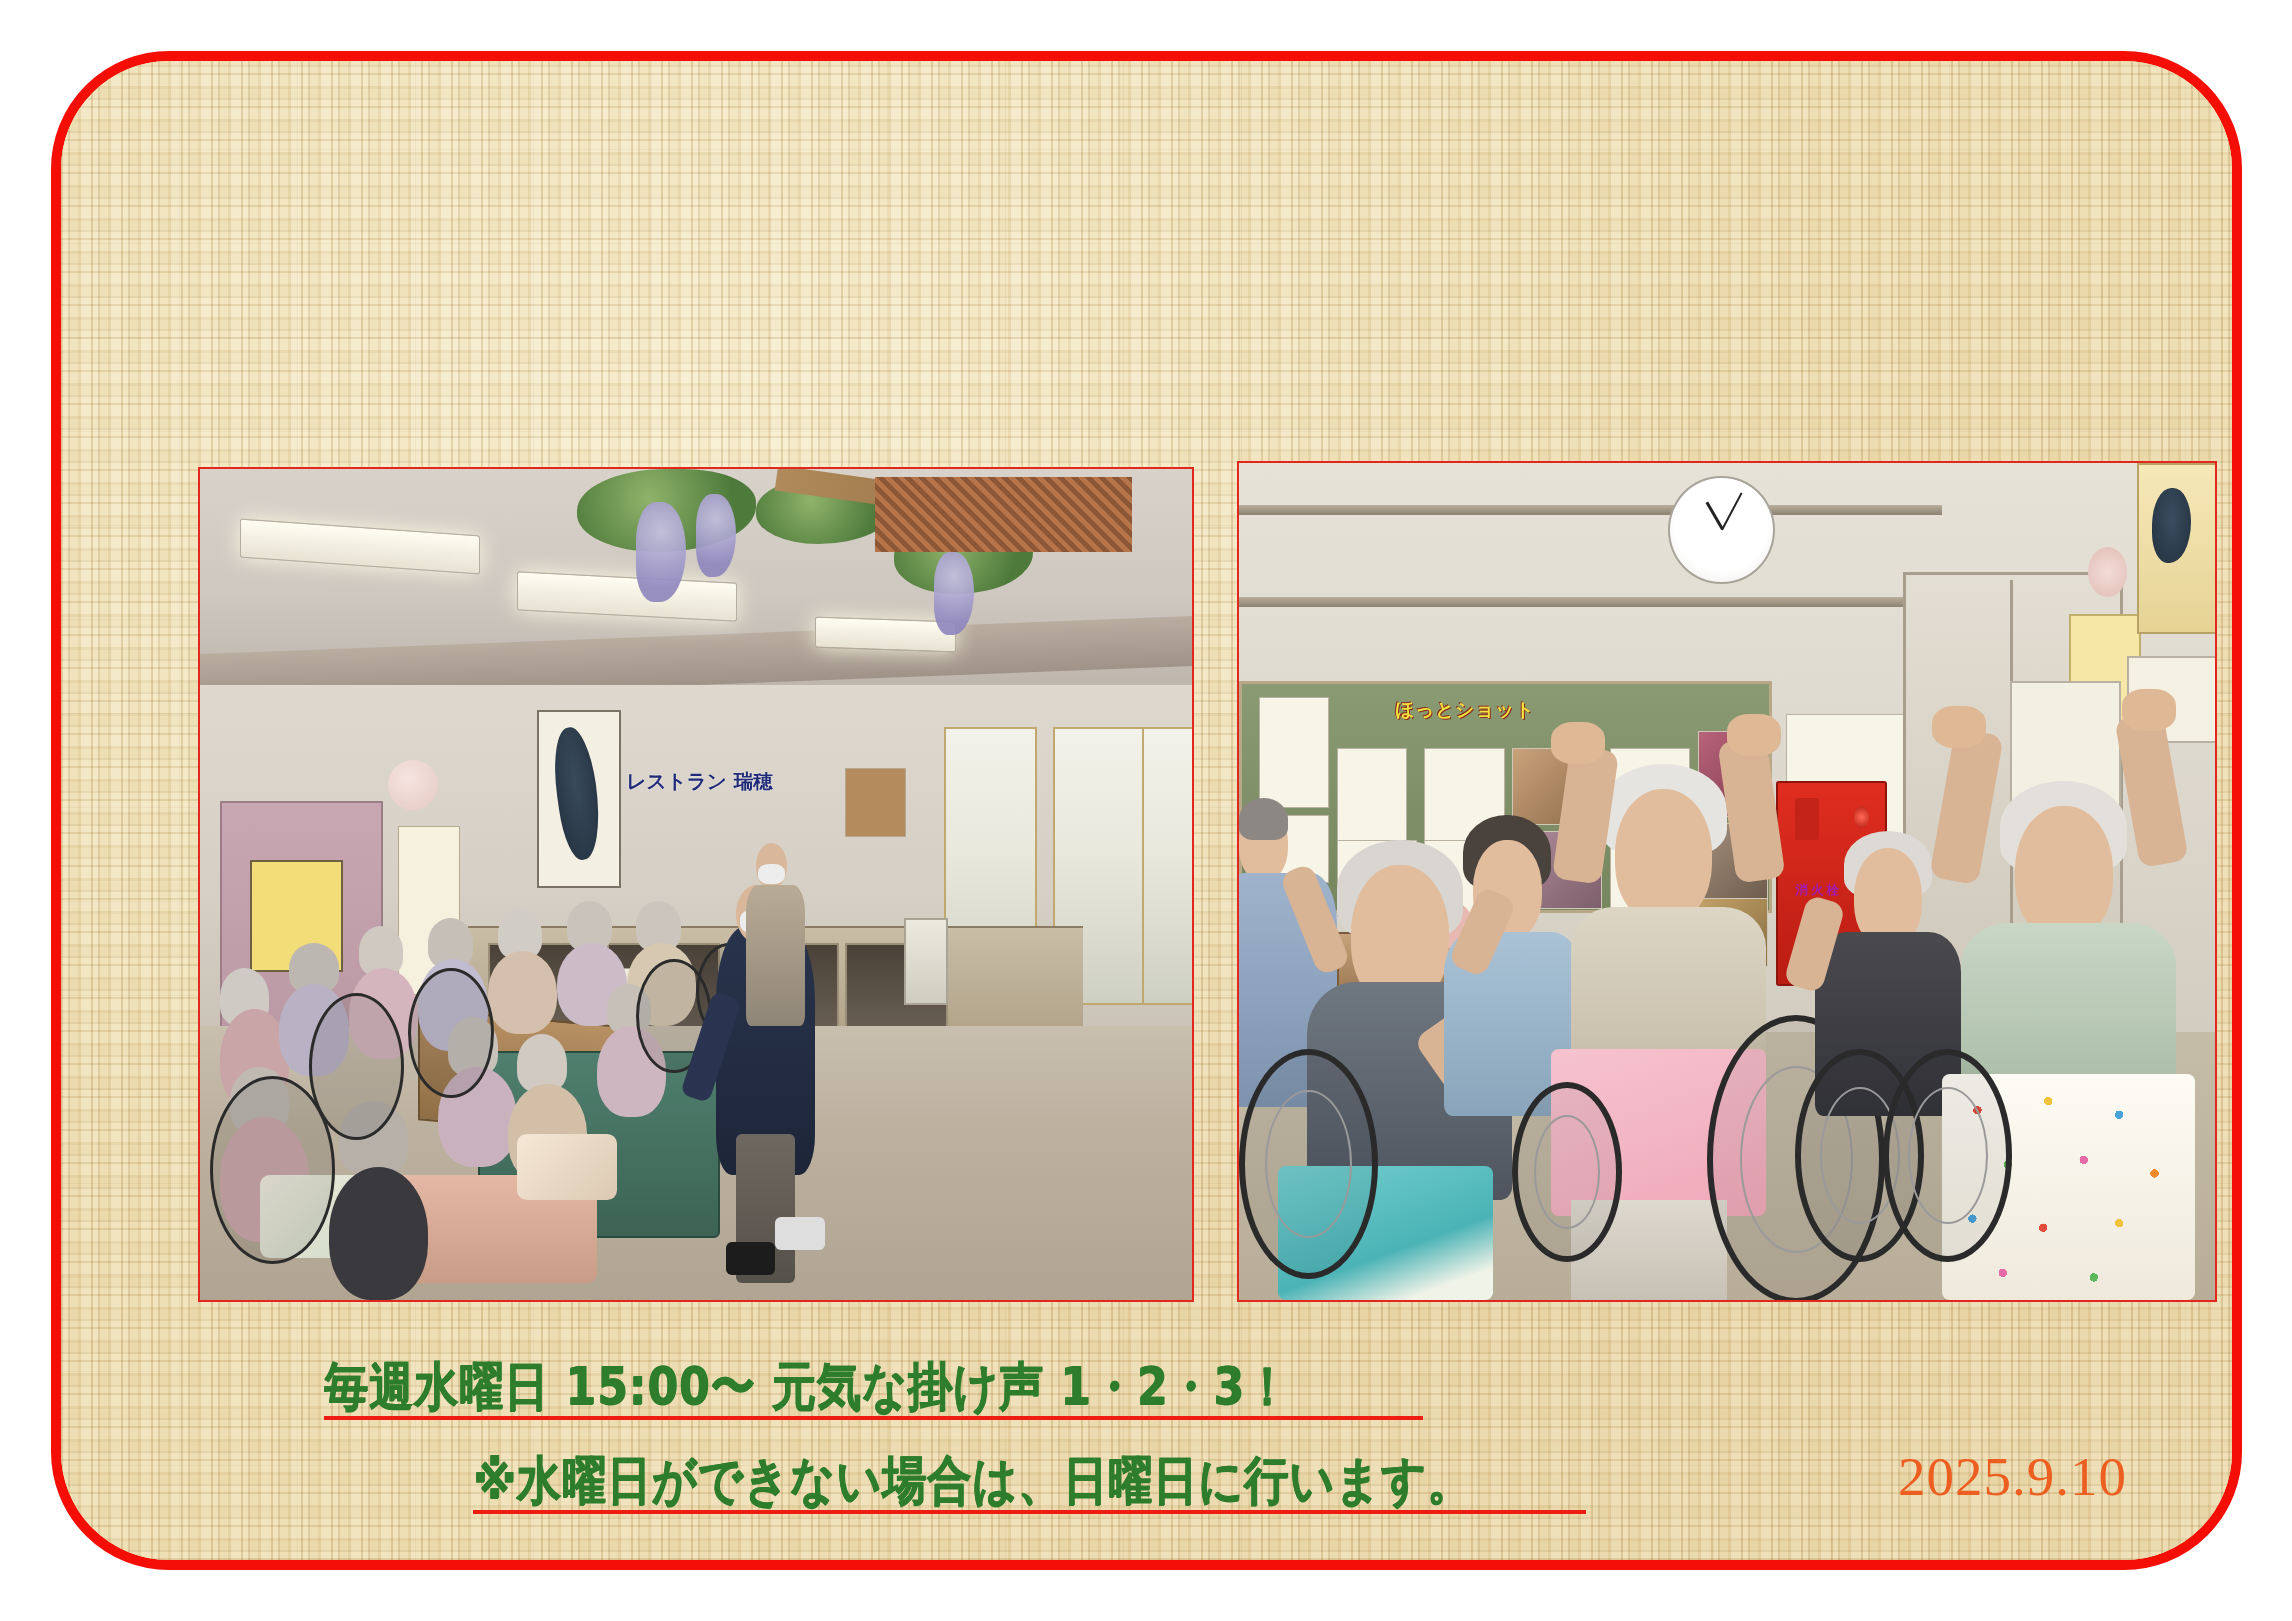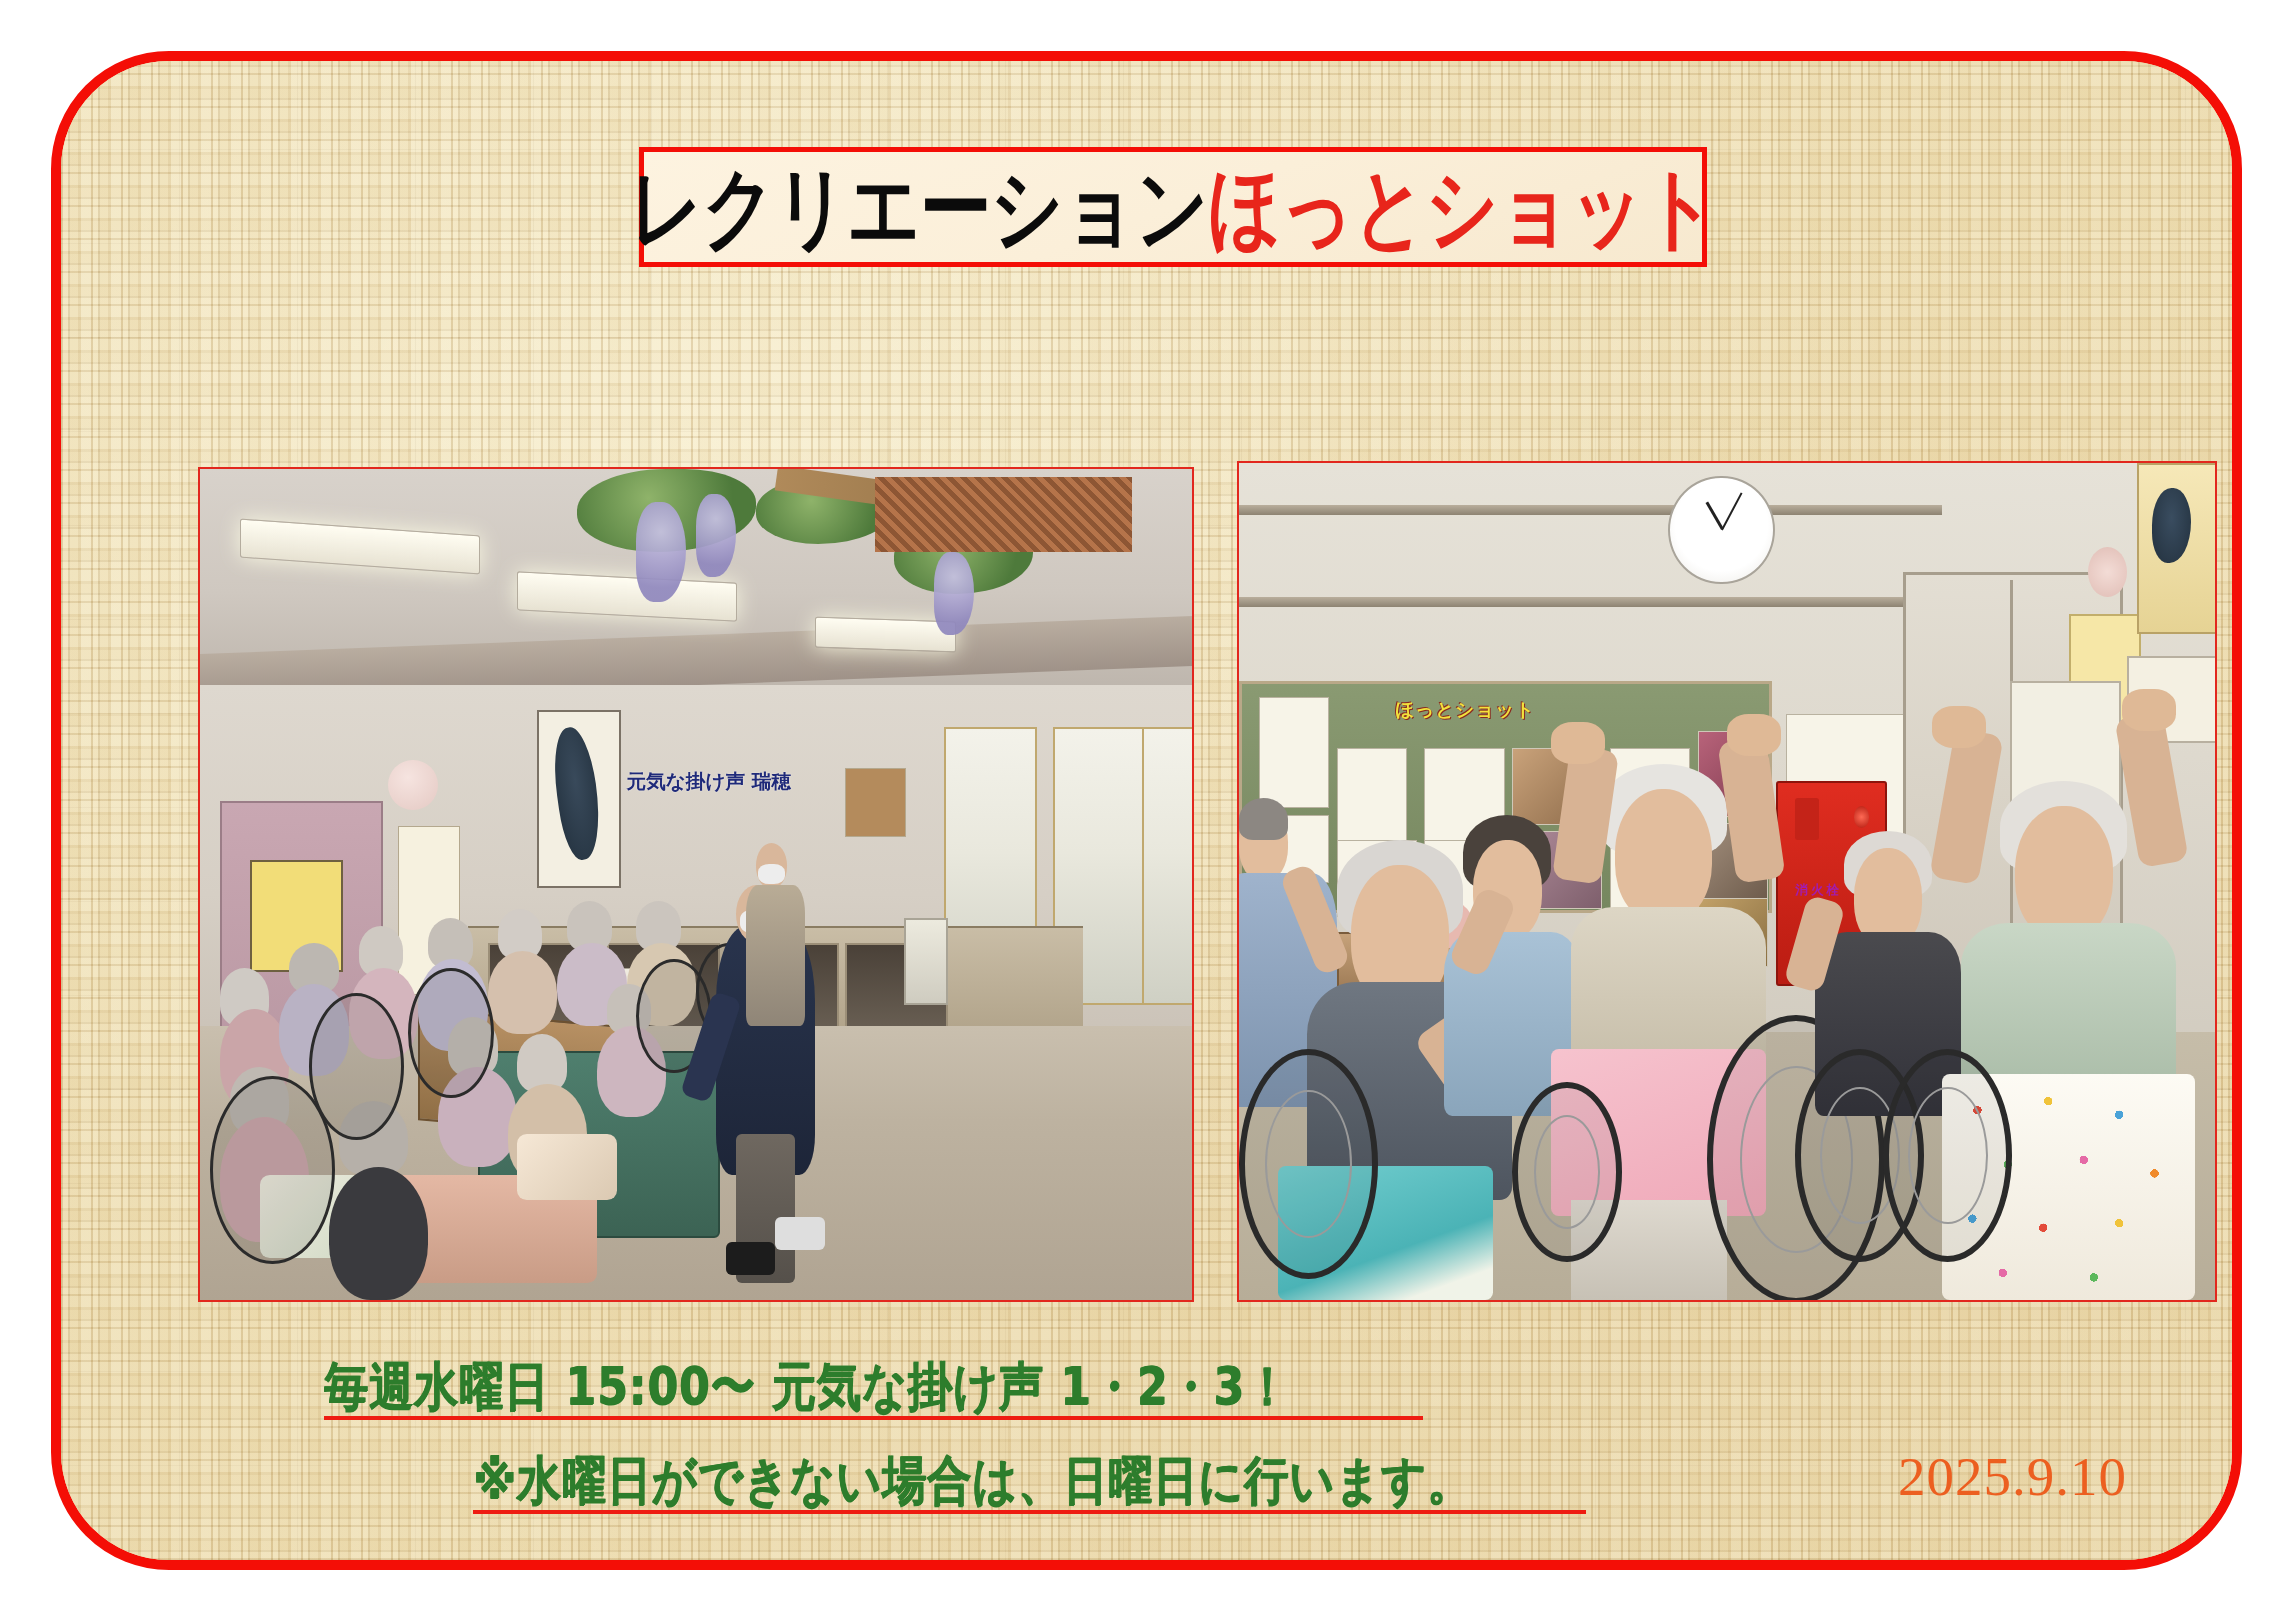--- a/index.html
+++ b/index.html
@@ -332,25 +332,20 @@
     letter-spacing: 1px;
     white-space: nowrap;
   }
 </style>
 </head>
 <body>
 
 <div id="poster">
   <div id="paper-texture"></div>
 
-  <div id="title-box">
-    <div id="title-text">
-      <span class="t-black">レクリエーション</span><span class="t-red">ほっとショット</span>
-    </div>
-  </div>
 
   <div class="photo" id="photo-left">
     <div class="photo-inner">
       <div class="lp-ceiling"></div>
       <div class="lp-beam"></div>
 
       <div class="lp-light" style="left:4%;  top:7%;  width:24%; height:4.5%; transform:skewY(4deg);"></div>
       <div class="lp-light" style="left:32%; top:13%; width:22%; height:4.5%; transform:skewY(3deg);"></div>
       <div class="lp-light" style="left:62%; top:18%; width:14%; height:3.5%; transform:skewY(2deg);"></div>
 
@@ -364,21 +359,21 @@
       <div style="position:absolute;left:68%;top:1%;width:26%;height:9%;background:repeating-linear-gradient(45deg,#b5744a 0 4.9px,#8d5634 4.9px 9.8px);"></div>
 
       <div class="lp-wall"></div>
 
       <div class="lp-window" style="left:75%;"></div>
       <div class="lp-window" style="left:86%;"></div>
       <div class="lp-window" style="left:95%; width:5%;"></div>
 
       <div class="lp-signboard"></div>
       <div class="lp-snake"></div>
-      <div class="lp-signtext">元気な掛け声 瑞穂</div>
+      <div class="lp-signtext">レストラン 瑞穂</div>
 
       <div style="position:absolute;left:19%;top:35%;width:5%;height:6%;background:radial-gradient(circle at 40% 35%,#f6e4e0,#e4c9c3);border-radius:50%;"></div>
       <div class="lp-notice" style="left:65%;top:36%;width:6%;height:8%;background:#b48b5c;"></div>
 
       <div class="lp-counter"></div>
       <div class="lp-shelfcell" style="left:29%; width:11%;"></div>
       <div class="lp-shelfcell" style="left:41%; width:11%;"></div>
       <div class="lp-shelfcell" style="left:53%; width:11%;"></div>
       <div class="lp-shelfcell" style="left:65%; width:10%;"></div>
 

